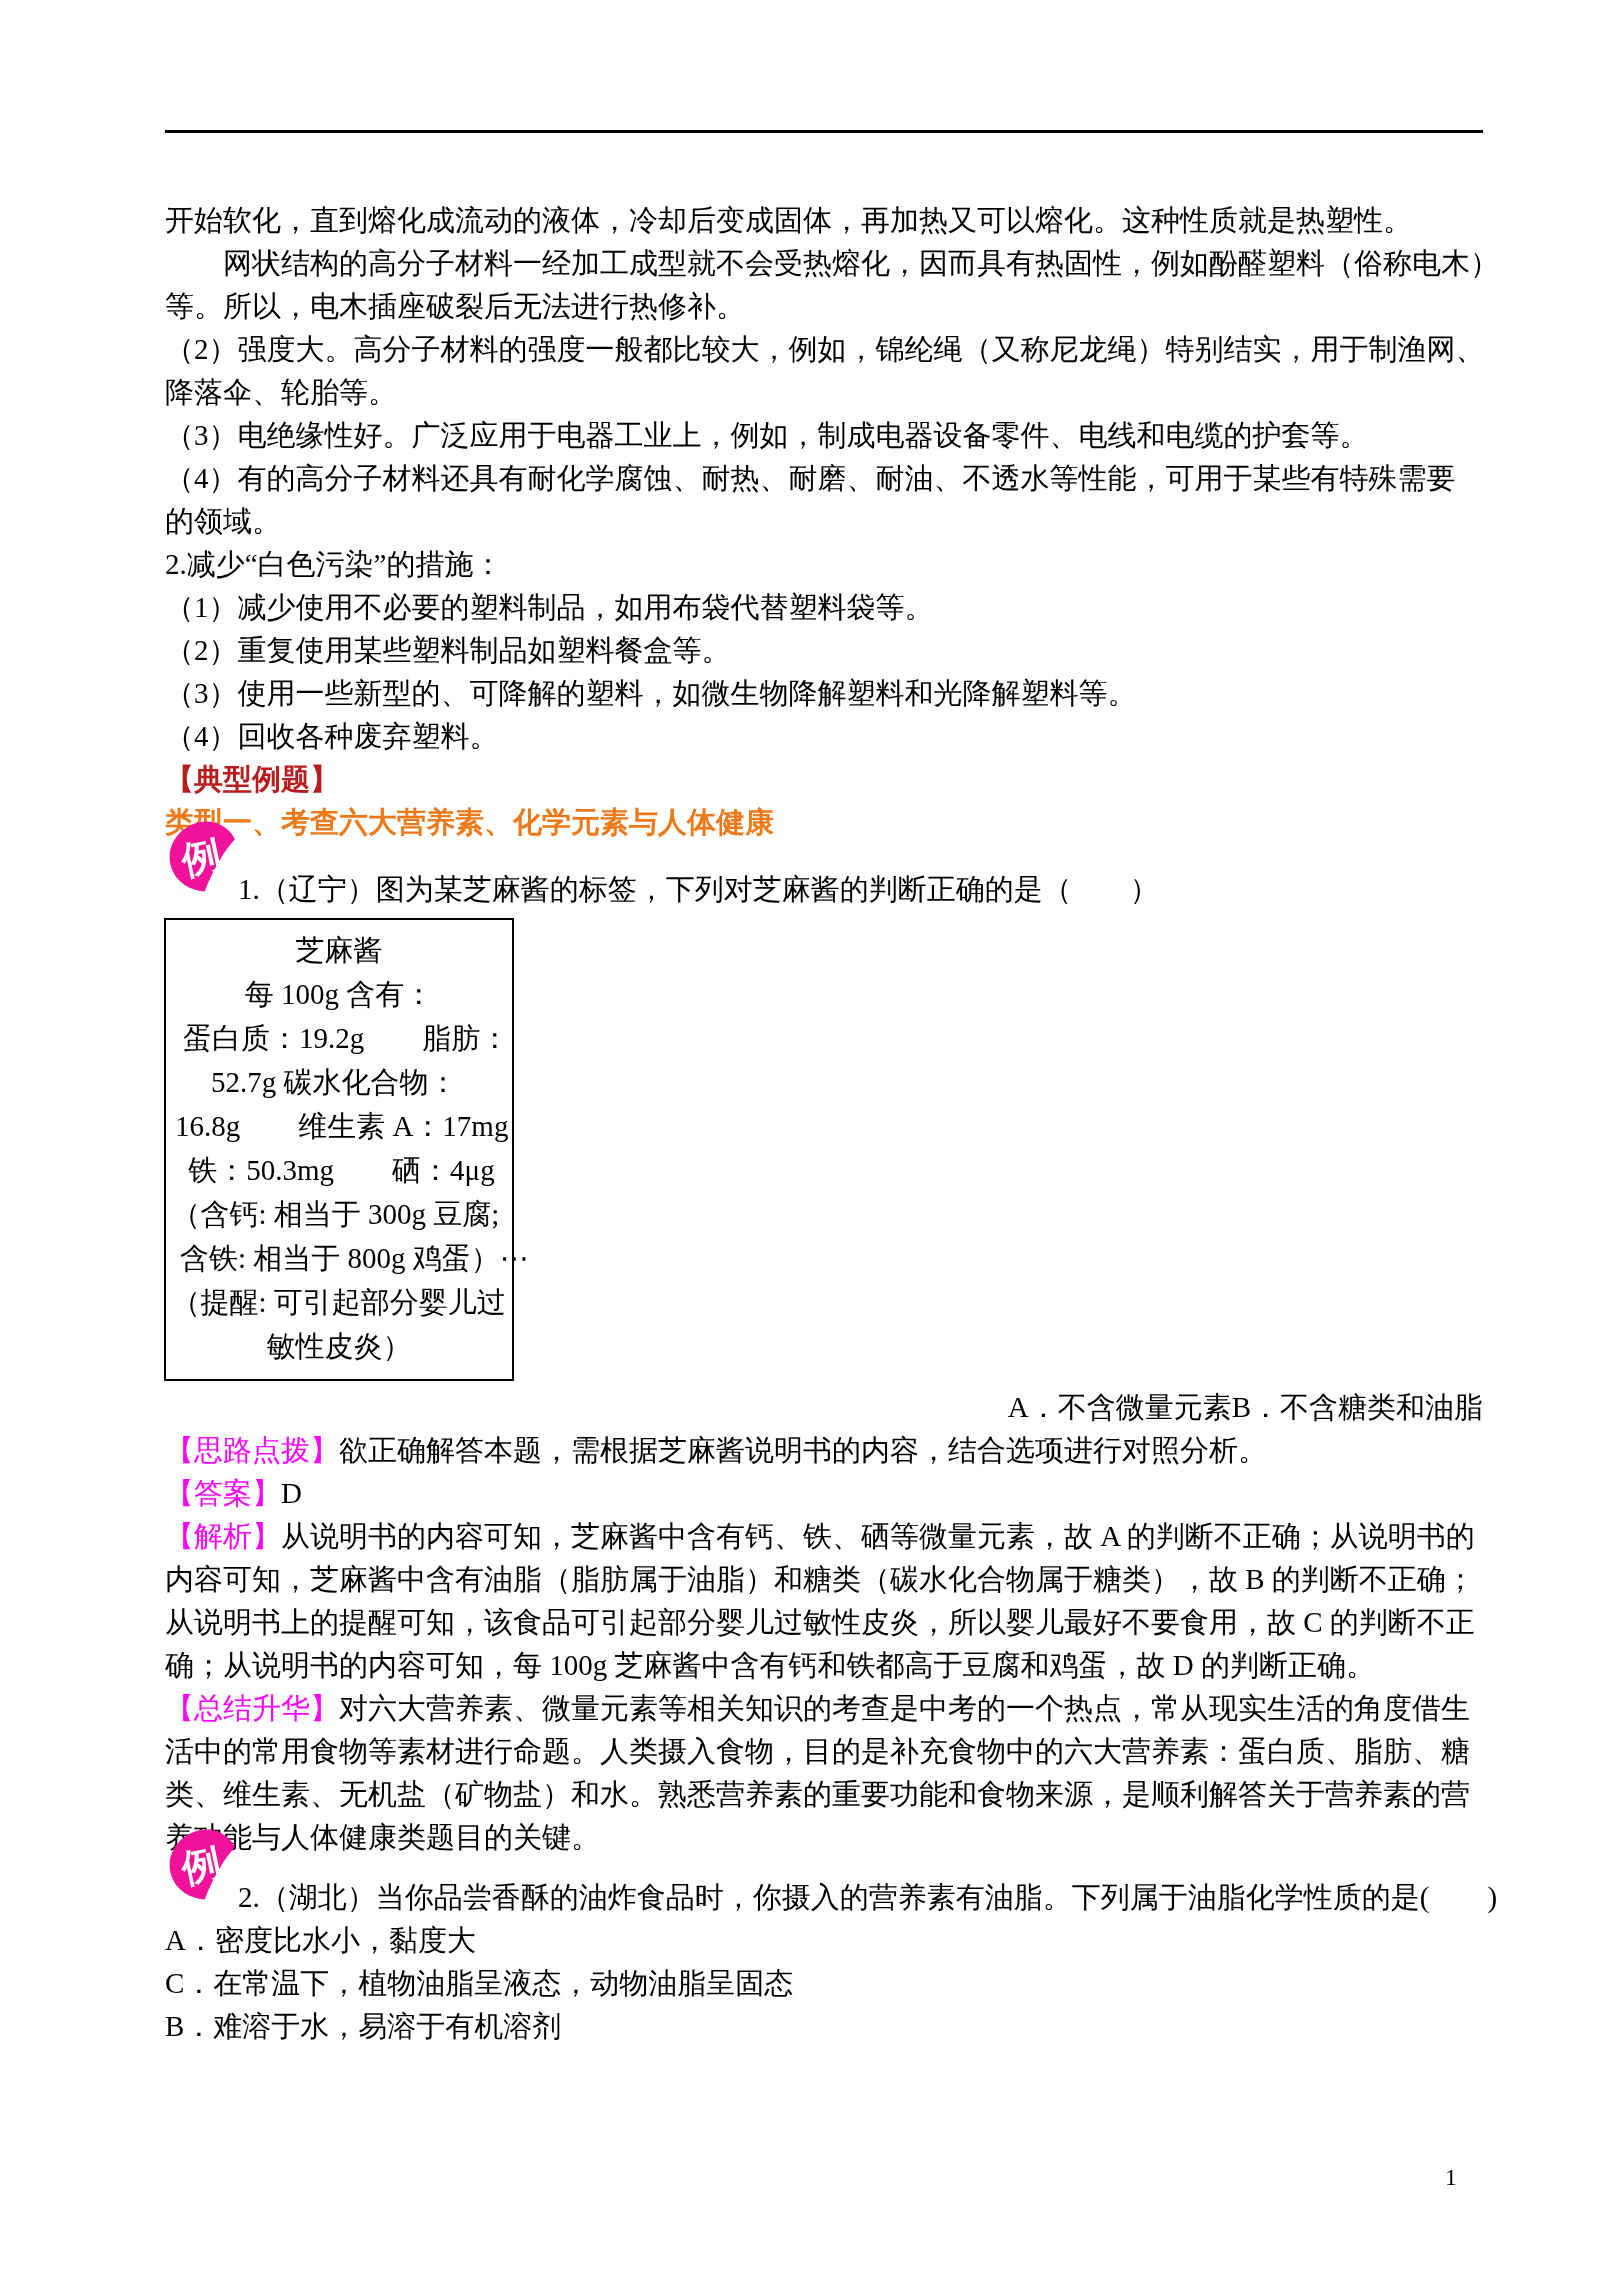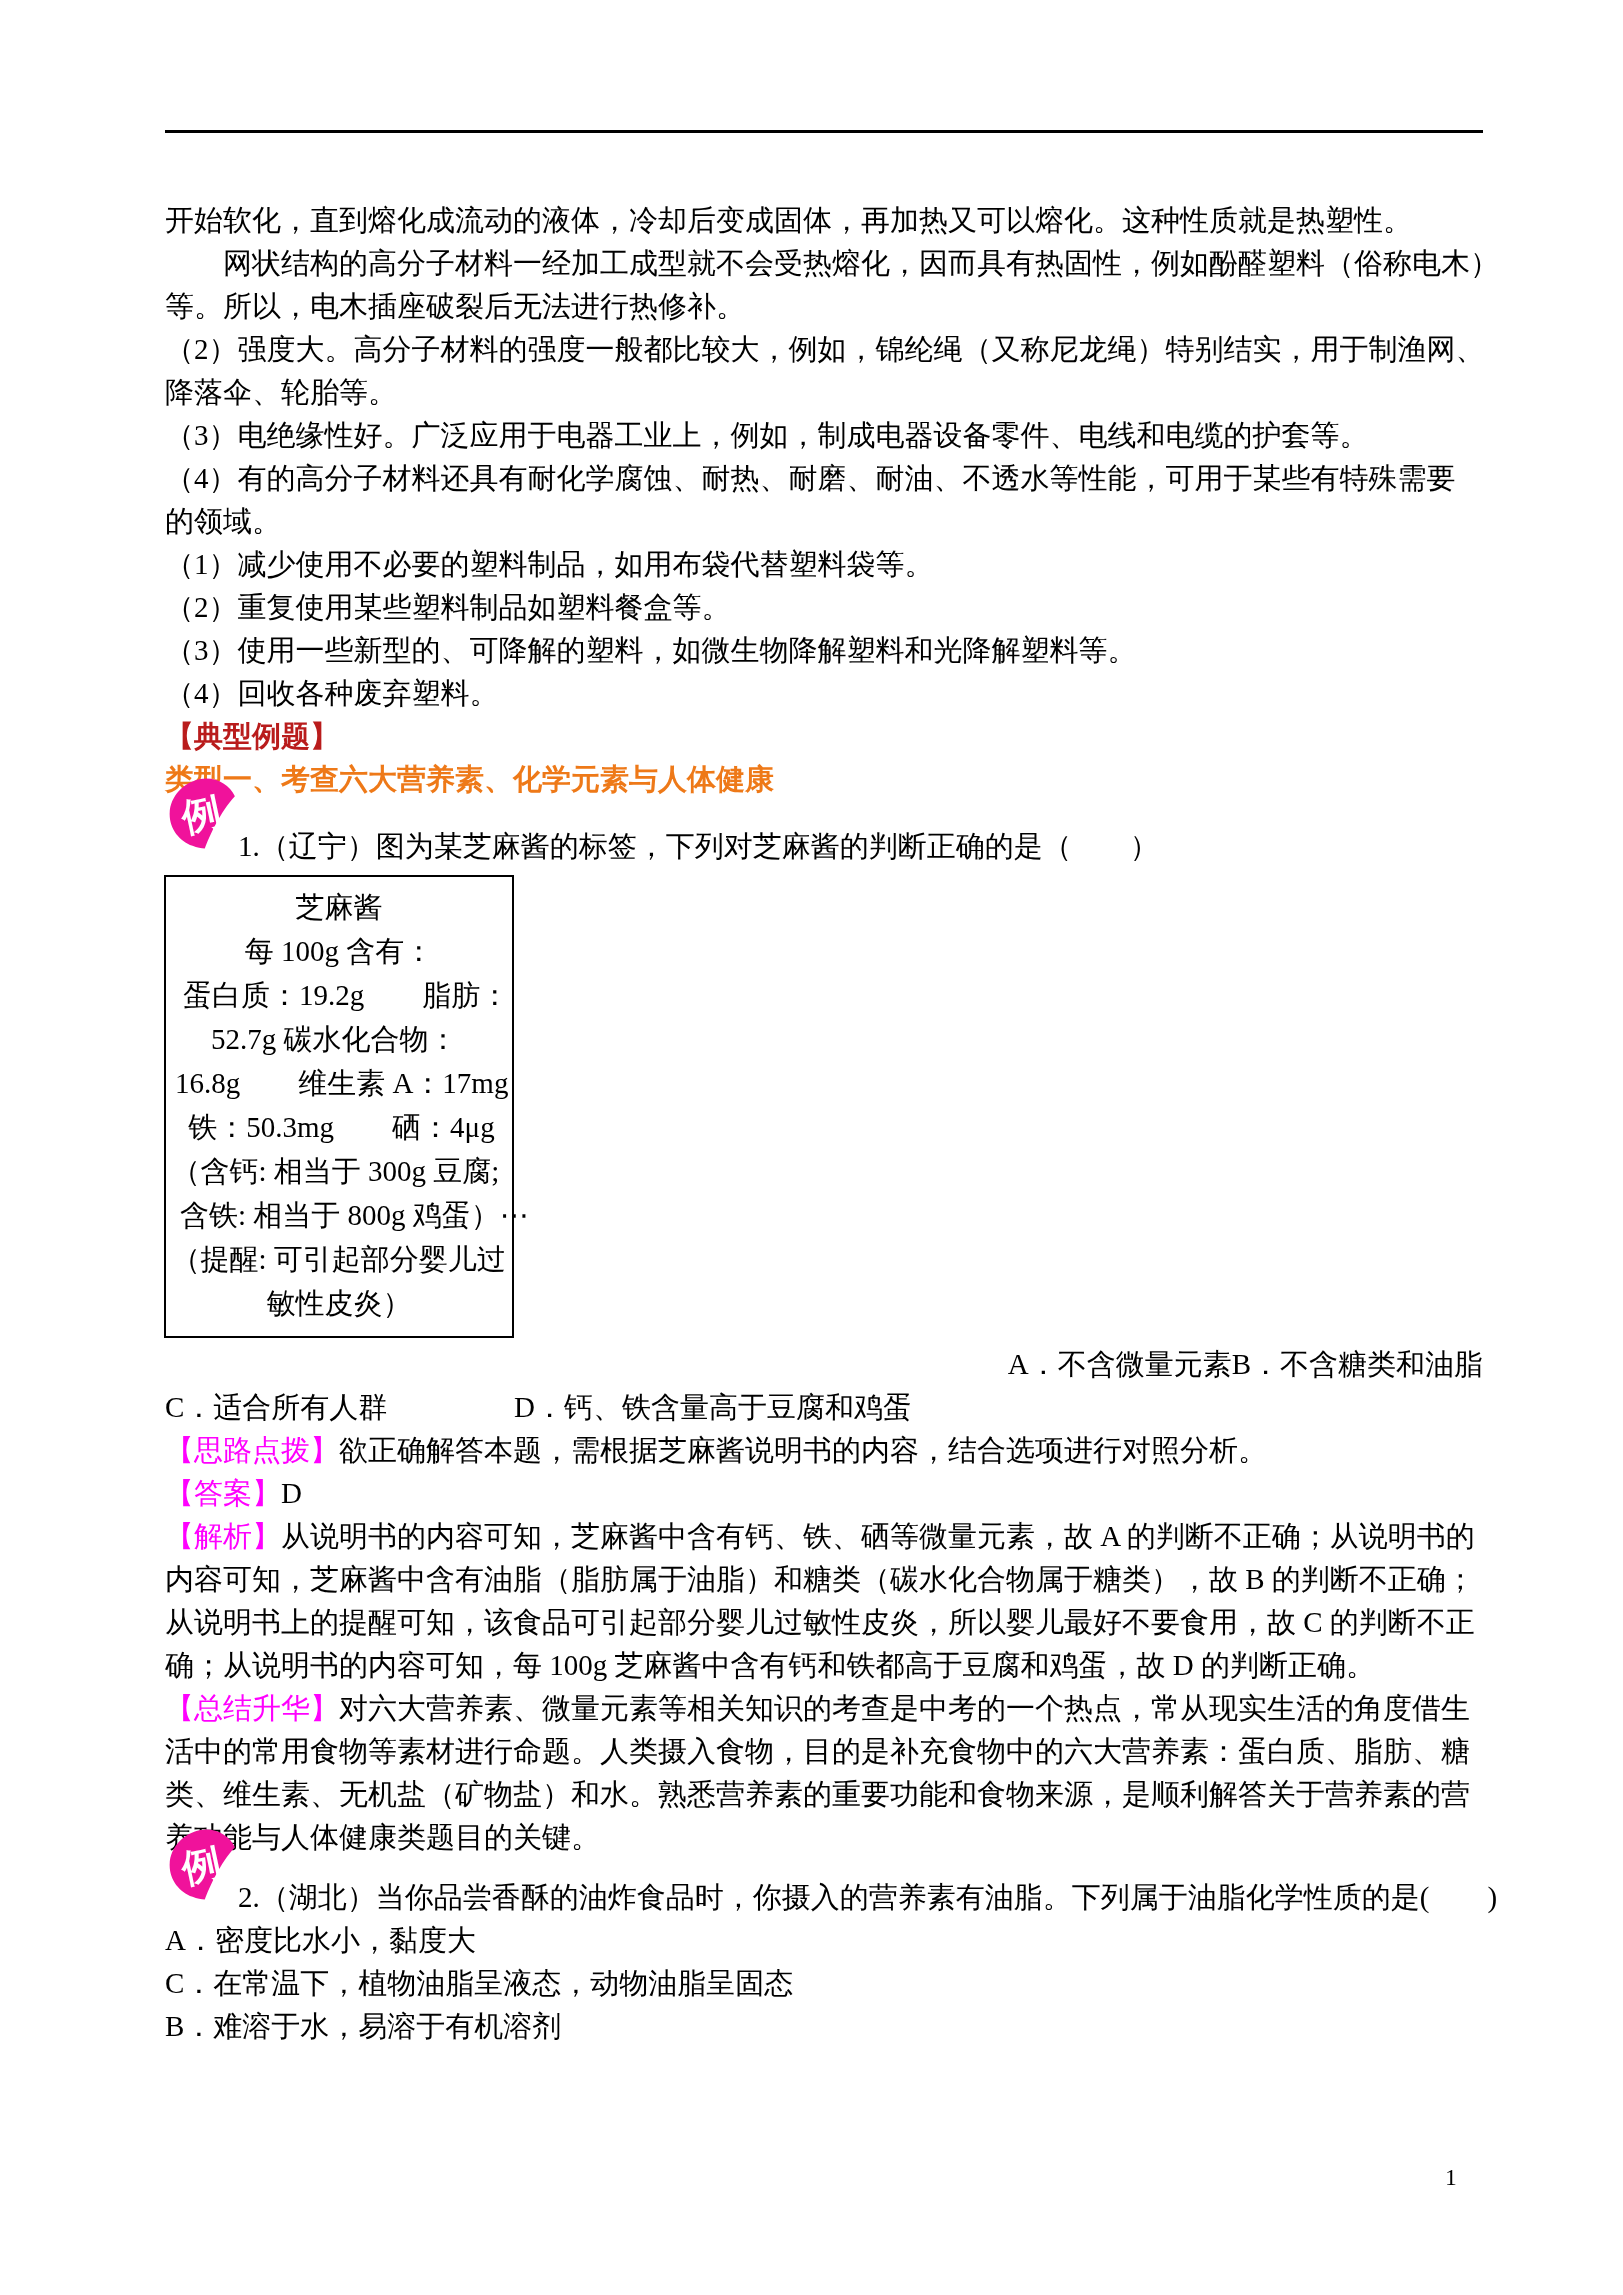--- a/index.html
+++ b/index.html
@@ -69,20 +69,21 @@
     <div class="spacer-top"></div>
 
     <div class="ln">开始软化，直到熔化成流动的液体，冷却后变成固体，再加热又可以熔化。这种性质就是热塑性。</div>
     <div class="ln indent2">网状结构的高分子材料一经加工成型就不会受热熔化，因而具有热固性，例如酚醛塑料（俗称电木）</div>
     <div class="ln">等。所以，电木插座破裂后无法进行热修补。</div>
     <div class="ln">（2）强度大。高分子材料的强度一般都比较大，例如，锦纶绳（又称尼龙绳）特别结实，用于制渔网、</div>
     <div class="ln">降落伞、轮胎等。</div>
     <div class="ln">（3）电绝缘性好。广泛应用于电器工业上，例如，制成电器设备零件、电线和电缆的护套等。</div>
     <div class="ln">（4）有的高分子材料还具有耐化学腐蚀、耐热、耐磨、耐油、不透水等性能，可用于某些有特殊需要</div>
     <div class="ln">的领域。</div>
+    <div class="ln">2.减少“白色污染”的措施：</div>
     <div class="ln">（1）减少使用不必要的塑料制品，如用布袋代替塑料袋等。</div>
     <div class="ln">（2）重复使用某些塑料制品如塑料餐盒等。</div>
     <div class="ln">（3）使用一些新型的、可降解的塑料，如微生物降解塑料和光降解塑料等。</div>
     <div class="ln">（4）回收各种废弃塑料。</div>
 
     <div class="ln hdr-green">【典型例题】</div>
     <div class="ln hdr-orange">类型一、考查六大营养素、化学元素与人体健康</div>
 
     <div class="q-row q-row1">
       <svg class="badge" viewBox="0 0 122 130" xmlns="http://www.w3.org/2000/svg" style="font-size:52px">
@@ -100,23 +101,20 @@
       <div class="bx i3">16.8g　　维生素 A：17mg</div>
       <div class="bx i4">铁：50.3mg　　硒：4μg</div>
       <div class="bx i5">（含钙: 相当于 300g 豆腐;</div>
       <div class="bx i6">含铁: 相当于 800g 鸡蛋）⋯</div>
       <div class="bx i5">（提醒: 可引起部分婴儿过</div>
       <div class="bx c">敏性皮炎）</div>
     </div>
 
     <div class="ln opt-row1">
       <span class="opt-cell">A．不含微量元素</span><span>B．不含糖类和油脂</span>
-    </div>
-    <div class="ln">
-      <span class="opt-cell">C．适合所有人群</span><span>D．钙、铁含量高于豆腐和鸡蛋</span>
     </div>
 
     <div class="ln">
       <span class="magenta">【思路点拨】</span><span>欲正确解答本题，需根据芝麻酱说明书的内容，结合选项进行对照分析。</span>
     </div>
     <div class="ln">
       <span class="magenta">【答案】</span><span>D</span>
     </div>
     <div class="ln">
       <span class="magenta">【解析】</span><span>从说明书的内容可知，芝麻酱中含有钙、铁、硒等微量元素，故 A 的判断不正确；从说明书的</span>

